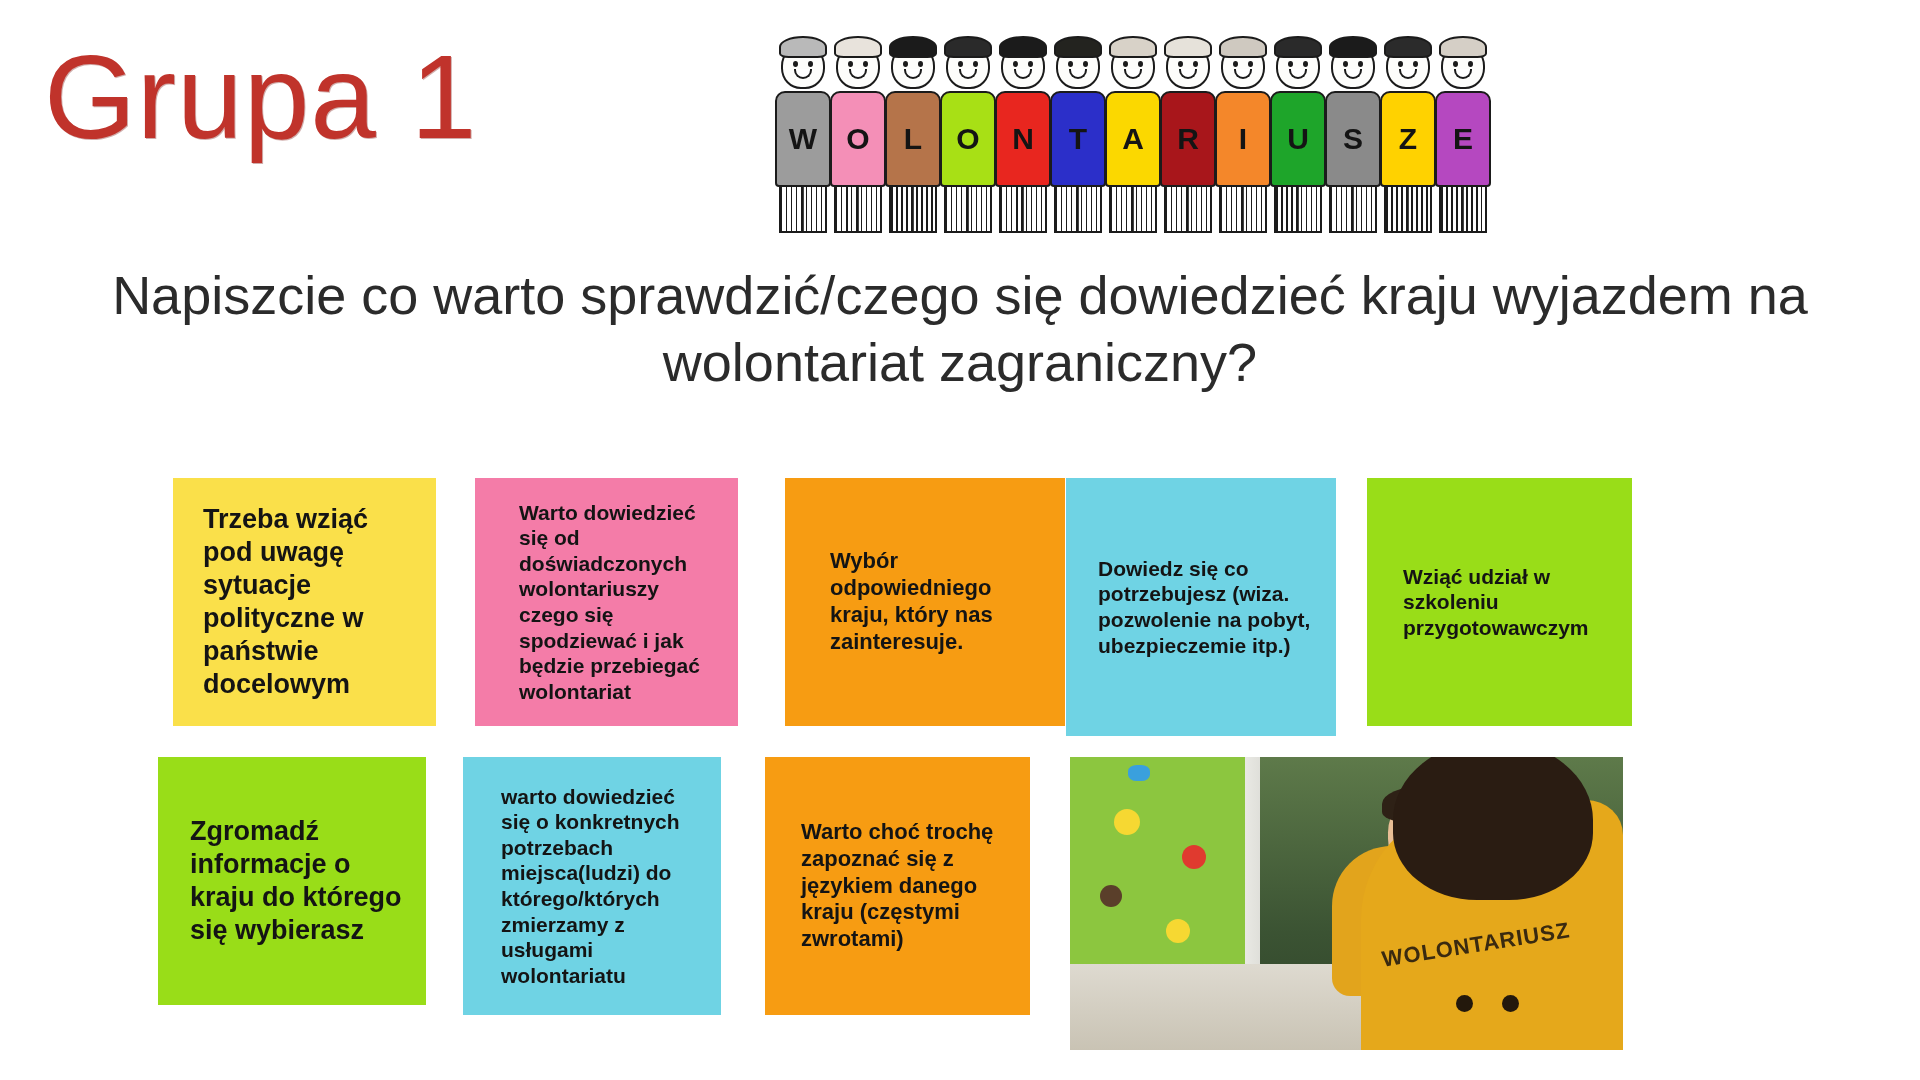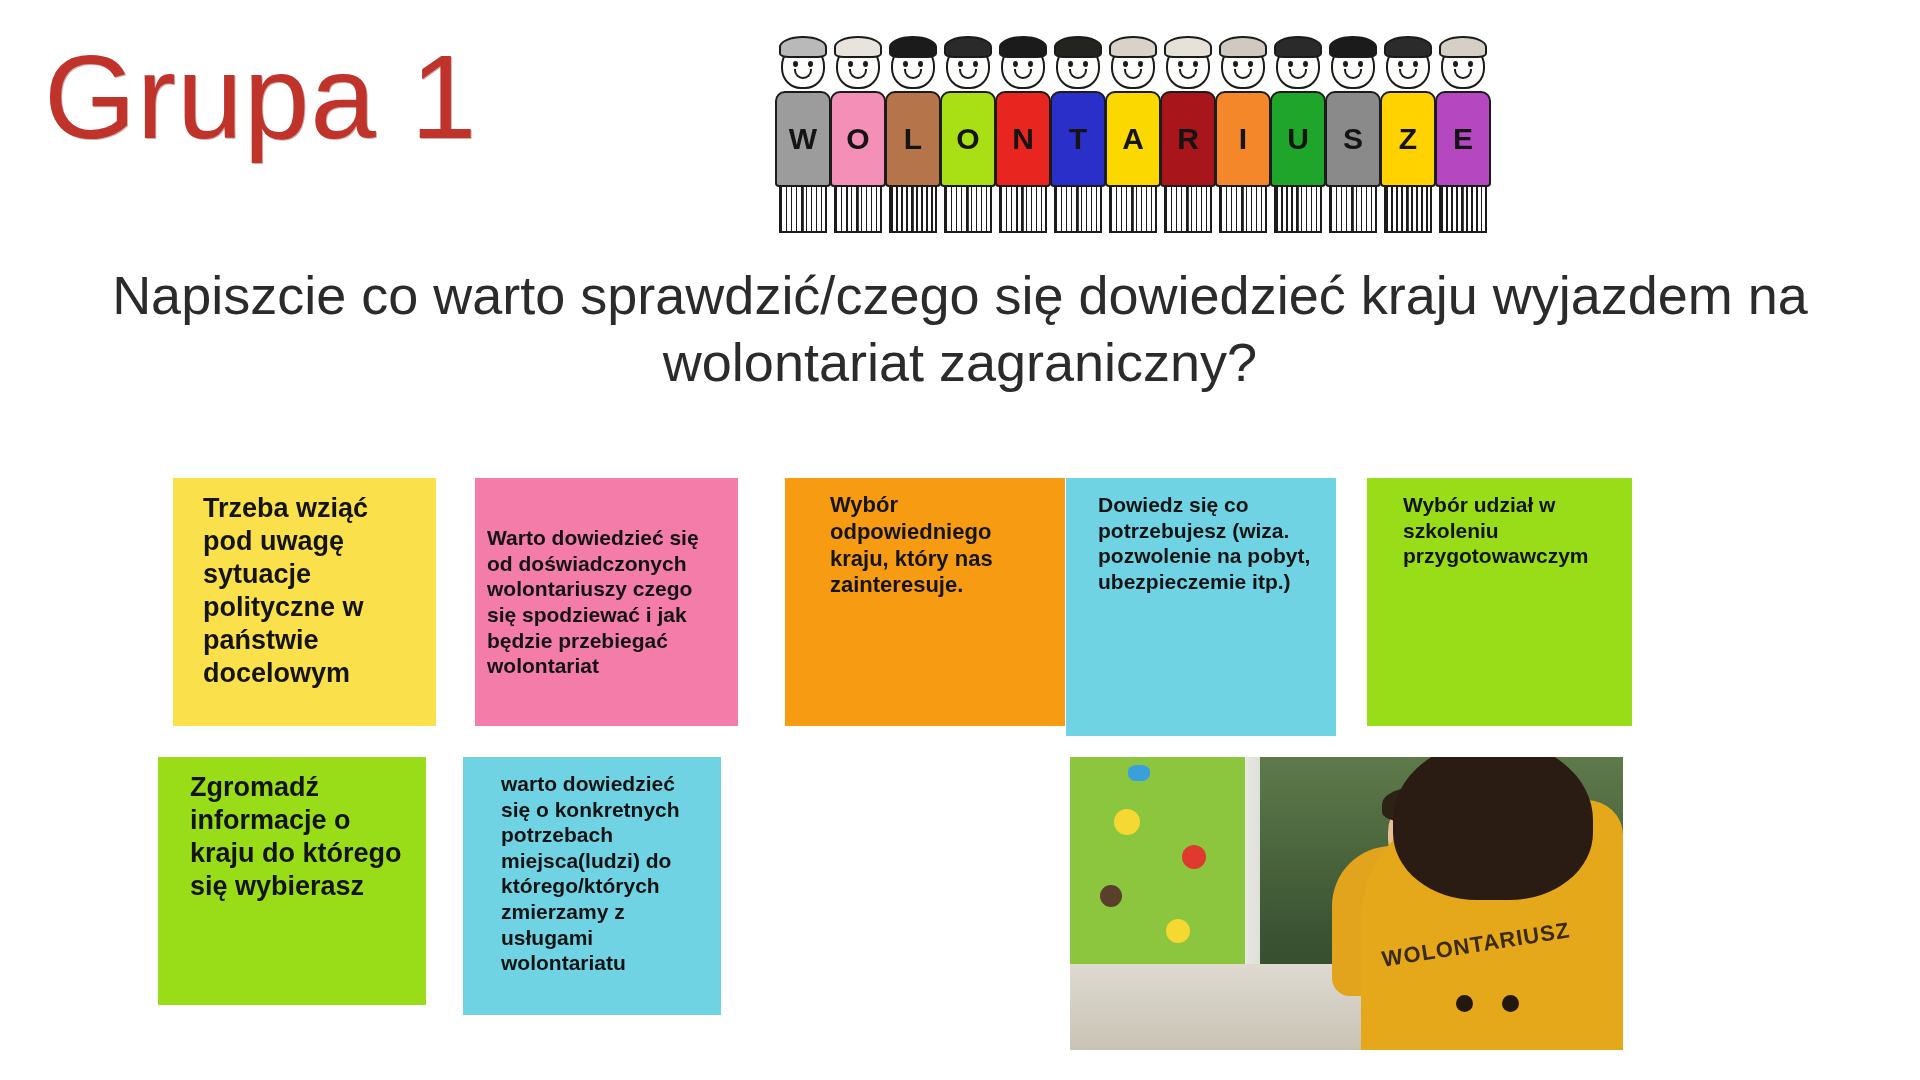--- a/index.html
+++ b/index.html
@@ -93,33 +93,33 @@
     line-height: 1.24;
     color: #2b2b2b;
     font-weight: 400;
   }
 
   
   .notes { position: absolute; left: 0; top: 470px; width: 1920px; height: 580px; }
   .note {
     position: absolute;
     display: flex;
-    align-items: flex-start;
+    align-items: center;
     color: #141414;
     font-weight: 700;
     line-height: 1.22;
     padding: 14px 18px;
     overflow: hidden;
     font-family: "Liberation Sans", sans-serif;
   }
   .note span { display: block; width: 100%; }
 
   
   #n1 { left: 173px;  top: 8px;   width: 263px; height: 248px; background:#FAE04A; font-size: 27px; padding-left: 30px; }
-  #n2 { left: 475px;  top: 8px;   width: 263px; height: 248px; background:#F47CA8; font-size: 21px; padding-left: 12px; align-items: center; }
+  #n2 { left: 475px;  top: 8px;   width: 263px; height: 248px; background:#F47CA8; font-size: 21px; padding-left: 44px; align-items: center; }
   #n3 { left: 785px;  top: 8px;   width: 280px; height: 248px; background:#F79C12; font-size: 22px; padding-left: 45px; }
   #n4 { left: 1066px; top: 8px;   width: 270px; height: 258px; background:#6FD3E4; font-size: 21px; padding-left: 32px; }
   #n5 { left: 1367px; top: 8px;   width: 265px; height: 248px; background:#99DD18; font-size: 21px; padding-left: 36px; }
   
   #n6 { left: 158px;  top: 287px; width: 268px; height: 248px; background:#99DD18; font-size: 27px; padding-left: 32px; }
   #n7 { left: 463px;  top: 287px; width: 258px; height: 258px; background:#6FD3E4; font-size: 21px; padding-left: 38px; }
   #n8 { left: 765px;  top: 287px; width: 265px; height: 258px; background:#F79C12; font-size: 22px; padding-left: 36px; }
 
   
   .photo {
@@ -331,27 +331,30 @@
     <div class="note" id="n2" style="background: rgb(244, 124, 168);">
         <span>Warto dowiedzieć się od doświadczonych wolontariuszy czego się spodziewać i jak będzie przebiegać wolontariat</span>
       </div>
     <div class="note" id="n3" style="background: rgb(247, 156, 18);">
         <span>Wybór odpowiedniego kraju, który nas zainteresuje.</span>
       </div>
     <div class="note" id="n4" style="background: rgb(111, 211, 228);">
         <span>Dowiedz się co potrzebujesz (wiza. pozwolenie na pobyt, ubezpieczemie itp.)</span>
       </div>
     <div class="note" id="n5" style="background: rgb(153, 221, 24);">
-        <span>Wybór udział w szkoleniu przygotowawczym</span>
+        <span>Wziąć udział w szkoleniu przygotowawczym</span>
       </div>
     <div class="note" id="n6" style="background: rgb(153, 221, 24);">
         <span>Zgromadź informacje o kraju do którego się wybierasz</span>
       </div>
     <div class="note" id="n7" style="background: rgb(111, 211, 228);">
         <span>warto dowiedzieć się o konkretnych potrzebach miejsca(ludzi) do którego/których zmierzamy z usługami wolontariatu</span>
+      </div>
+    <div class="note" id="n8" style="background: rgb(247, 156, 18);">
+        <span>Warto choć trochę zapoznać się z językiem danego kraju (częstymi zwrotami)</span>
       </div>
   </div>
 
   <div class="photo">
     <div class="ph-wallL"></div>
     <div class="ph-dot" style="left:44px;top:52px;width:26px;height:26px;background:#f6d832;"></div>
     <div class="ph-dot" style="left:112px;top:88px;width:24px;height:24px;background:#e03a2f;"></div>
     <div class="ph-dot" style="left:30px;top:128px;width:22px;height:22px;background:#5a3f2a;"></div>
     <div class="ph-dot" style="left:96px;top:162px;width:24px;height:24px;background:#f6d832;"></div>
     <div class="ph-dot" style="left:58px;top:8px;width:22px;height:16px;background:#3aa0dd;border-radius:40%;"></div>

